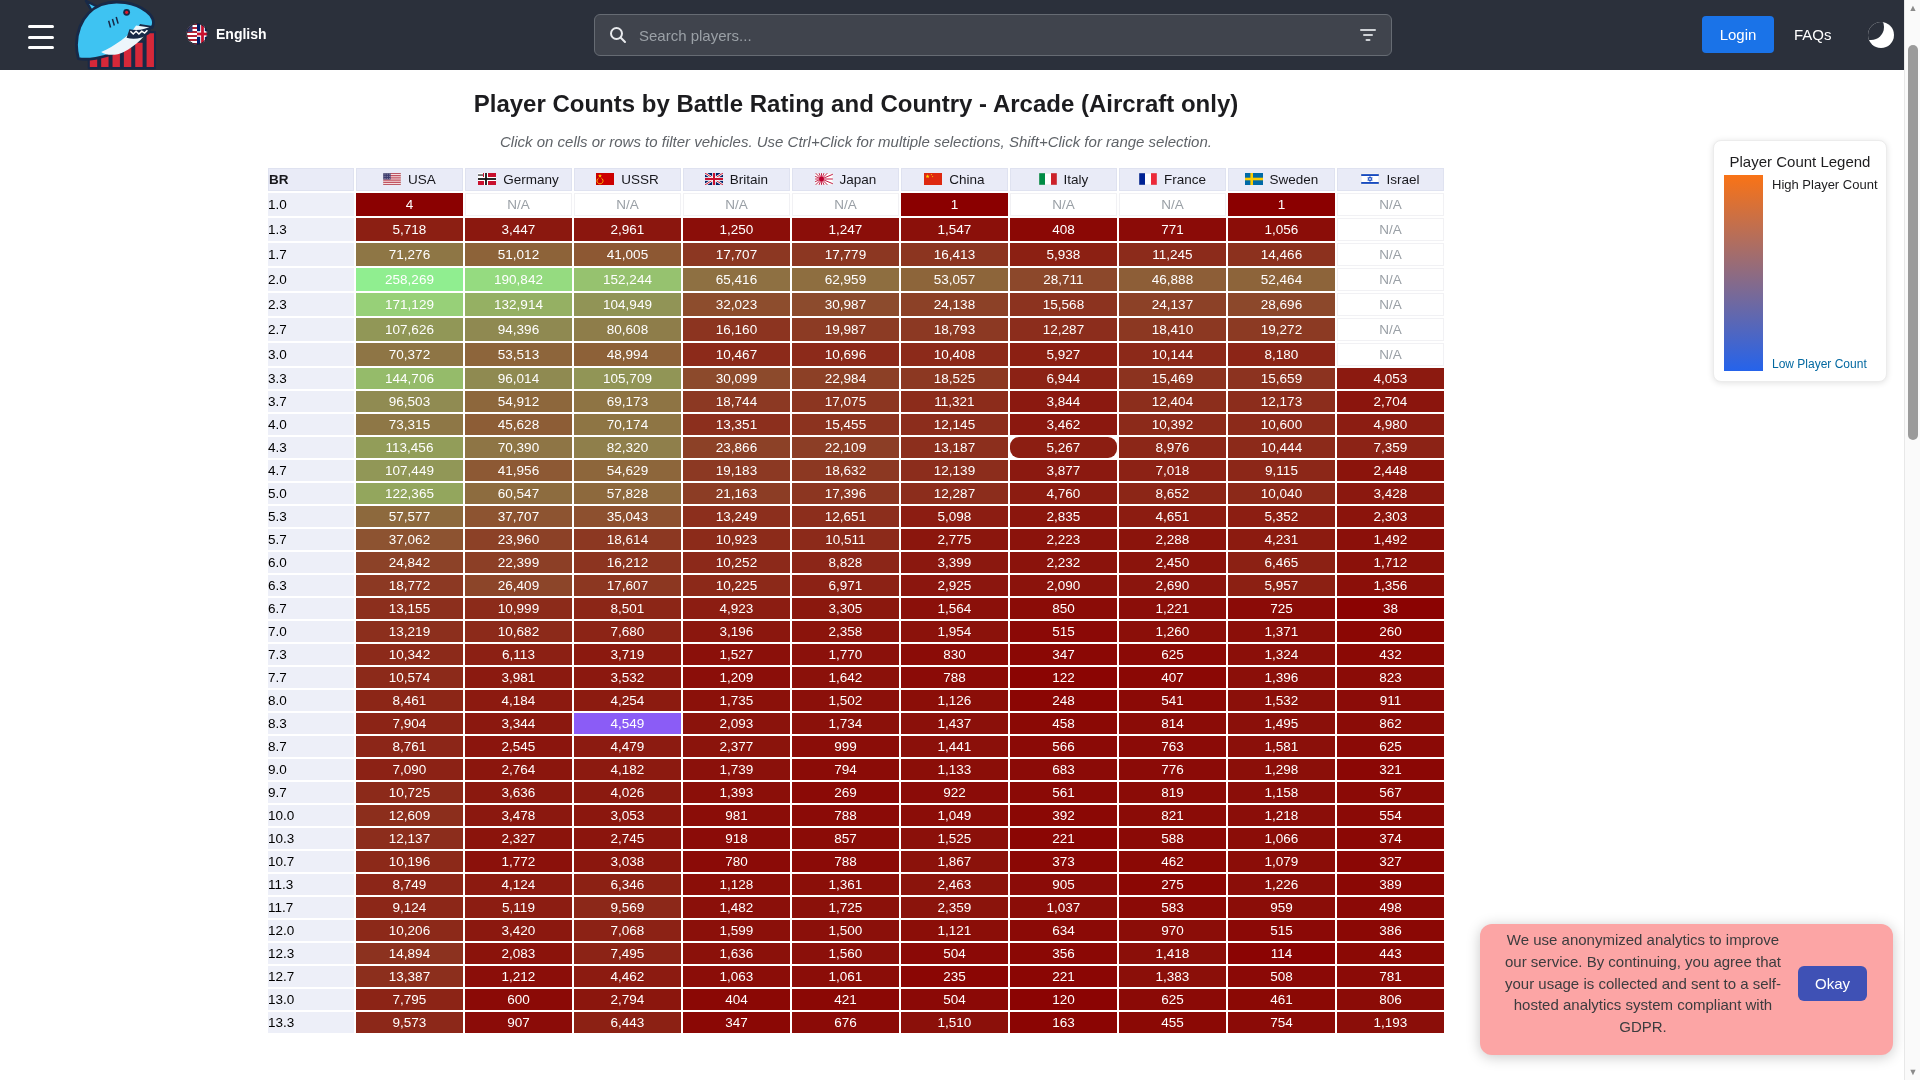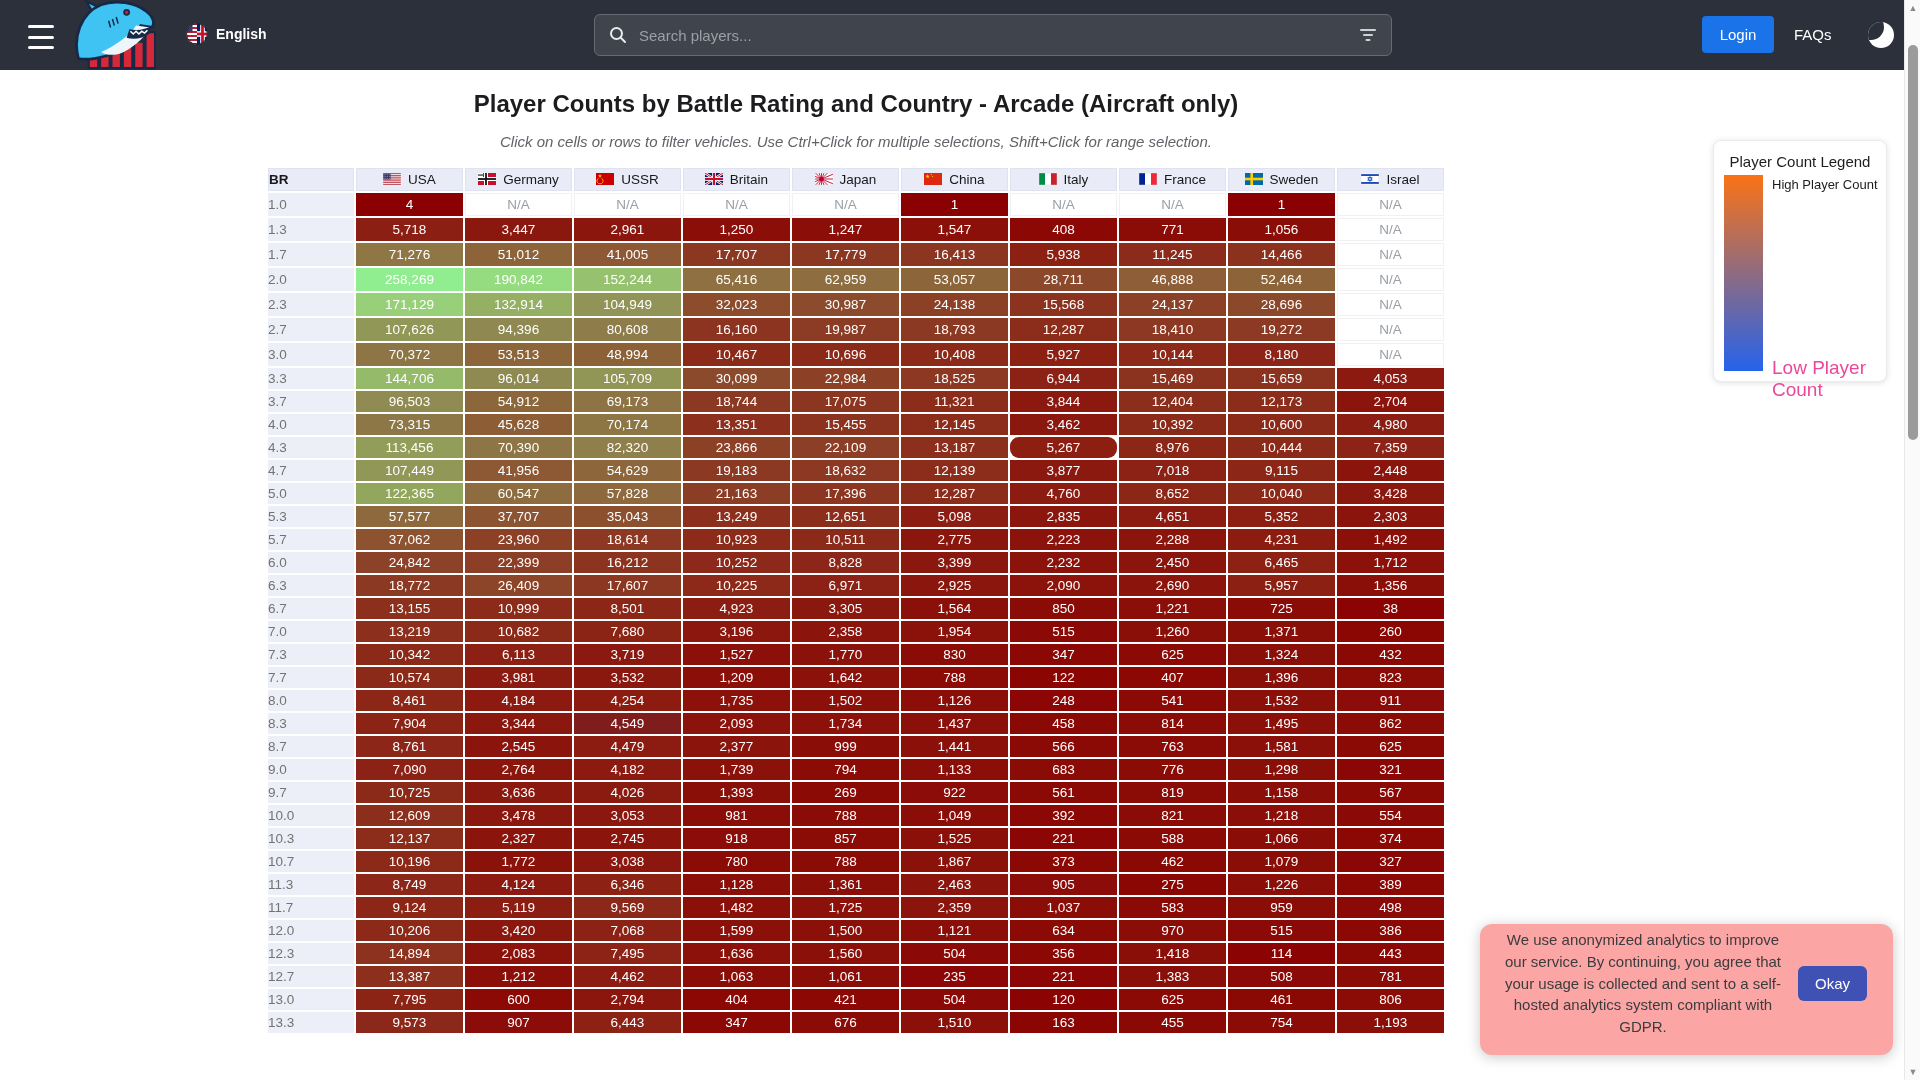--- a/index.html
+++ b/index.html
@@ -25,29 +25,29 @@
   
   .page-title{position:absolute;left:0;top:90px;width:1712px;text-align:center;font-size:24px;font-weight:700;color:#1c1c1f;}
   .page-subtitle{position:absolute;left:0;top:133px;width:1712px;text-align:center;font-size:15px;font-style:italic;color:#5f6368;}
   
   .table-wrap{position:absolute;left:266px;top:166px;width:1180px;}
   table.heat{border-collapse:separate;border-spacing:2px;table-layout:fixed;width:1180px;font-size:13.5px;}
   table.heat th,table.heat td{height:21px;line-height:21px;padding:0;overflow:hidden;white-space:nowrap;}
   th.br-th{width:84px;background:#e9ebf7;border:1px solid #dfe2f0;text-align:left;padding-left:8px;font-weight:700;color:#17171c;height:24px;}
   th.country-th{background:#e9ebf7;border:1px solid #dfe2f0;font-weight:500;color:#17171c;height:24px;text-align:center;}
   th.country-th .flag{display:inline-block;vertical-align:-1px;margin-right:7px;}
-  td.br-cell{background:#edeff8;color:#737373;text-align:left;padding-left:8px;}
+  td.br-cell{background:#edeff8;color:#000000;text-align:left;padding-left:8px;}
   td.val-cell{color:#fff;text-align:center;}
   td.na-cell{background:#fff;color:#9aa0a6;text-align:center;border:1px solid #f1f1f4;}
   
   .legend{position:absolute;left:1713px;top:140px;width:174px;height:242px;background:#fff;border:1px solid #ececec;border-radius:8px;box-shadow:0 1px 6px rgba(0,0,0,.12);box-sizing:border-box;}
   .legend-title{text-align:center;font-size:15px;color:#1d1d1f;margin-top:12px;}
   .legend-bar{position:absolute;left:10px;top:34px;width:39px;height:196px;}
   .legend-high{position:absolute;left:58px;top:36px;font-size:13px;color:#1d1d1f;}
-  .legend-low{position:absolute;left:58px;top:216px;font-size:19px;color:#ec4899;}
+  .legend-low{position:absolute;left:58px;top:216px;font-size:12px;color:#0369a1;}
   
   .cookie{position:absolute;left:1480px;top:924px;width:413px;height:131px;background:#fca5a5;border-radius:12px;box-shadow:0 2px 14px rgba(0,0,0,.22);display:flex;align-items:center;box-sizing:border-box;padding:0 18px 12px 22px;}
   .cookie-text{width:282px;font-size:15px;line-height:1.45;color:#3c3c3e;text-align:center;}
   .okay-btn{margin-left:14px;background:#3f51b5;color:#fff;border:none;border-radius:6px;padding:9px 17px;font-size:15px;font-weight:500;font-family:"Liberation Sans",sans-serif;cursor:pointer;}
   
   .scrollbar{position:absolute;right:0;top:0;width:16px;height:1080px;background:#fafafa;border-left:1px solid #e8e8e8;box-sizing:border-box;}
   .sb-up,.sb-down{position:absolute;left:0;width:16px;height:16px;color:#8a8a8a;font-size:9px;text-align:center;line-height:16px;cursor:pointer;}
   .sb-up{top:0;}
   .sb-down{bottom:0;}
   .sb-thumb{position:absolute;left:3px;top:45px;width:10px;height:395px;background:#9b9b9b;border-radius:6px;cursor:pointer;}
@@ -521,21 +521,21 @@
           <td class="val-cell" style="background: rgb(139, 14, 8);">1,126</td>
           <td class="val-cell" style="background: rgb(139, 6, 4);">248</td>
           <td class="val-cell" style="background: rgb(139, 10, 6);">541</td>
           <td class="val-cell" style="background: rgb(139, 16, 10);">1,532</td>
           <td class="val-cell" style="background: rgb(139, 12, 8);">911</td>
         </tr>
         <tr>
           <td class="br-cell">8.3</td>
           <td class="val-cell" style="background: rgb(140, 36, 22);">7,904</td>
           <td class="val-cell" style="background: rgb(139, 24, 15);">3,344</td>
-          <td class="val-cell" style="background: #7f1d1d;">4,549</td>
+          <td class="val-cell" style="background: #8b5cf6;">4,549</td>
           <td class="val-cell" style="background: rgb(139, 19, 12);">2,093</td>
           <td class="val-cell" style="background: rgb(139, 17, 10);">1,734</td>
           <td class="val-cell" style="background: rgb(139, 16, 10);">1,437</td>
           <td class="val-cell" style="background: rgb(139, 9, 5);">458</td>
           <td class="val-cell" style="background: rgb(139, 12, 7);">814</td>
           <td class="val-cell" style="background: rgb(139, 16, 10);">1,495</td>
           <td class="val-cell" style="background: rgb(139, 12, 7);">862</td>
         </tr>
         <tr>
           <td class="br-cell">8.7</td>

